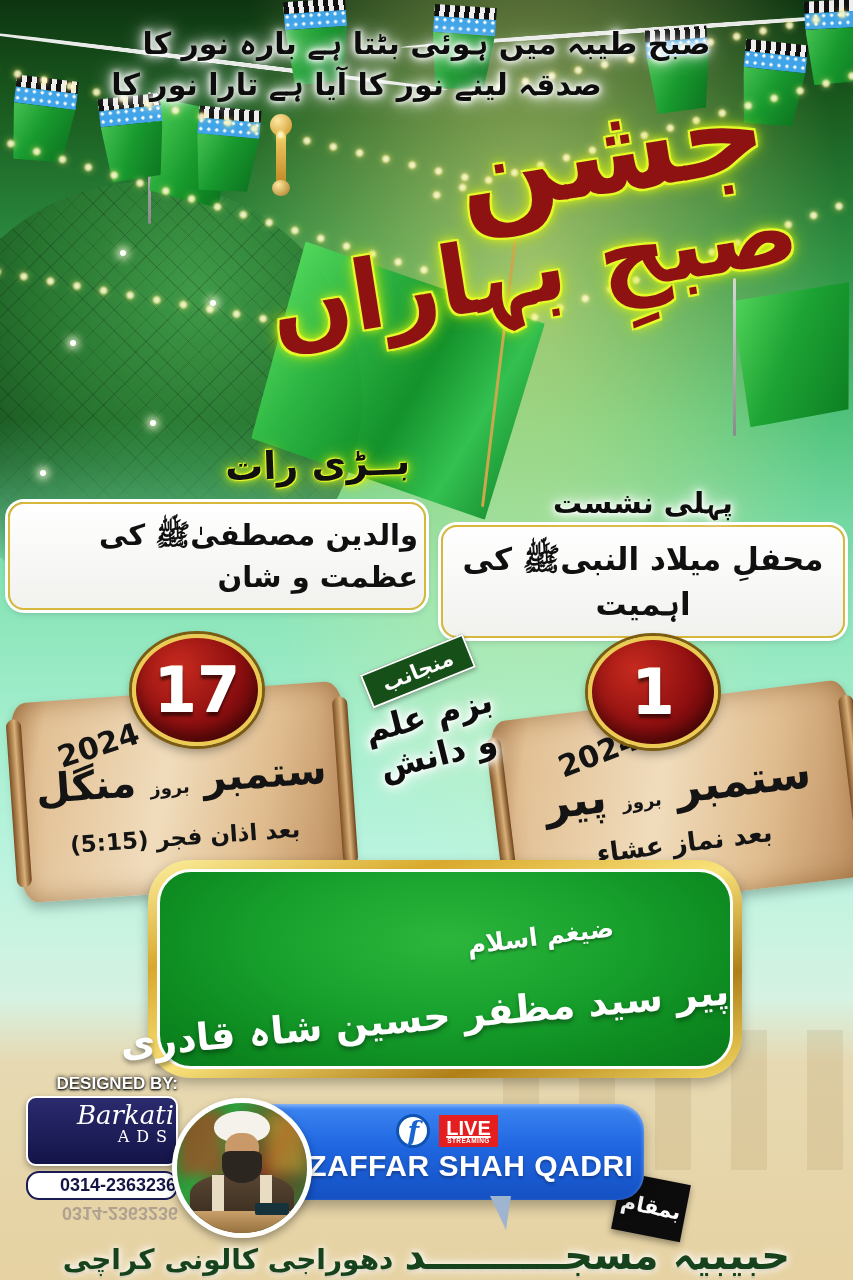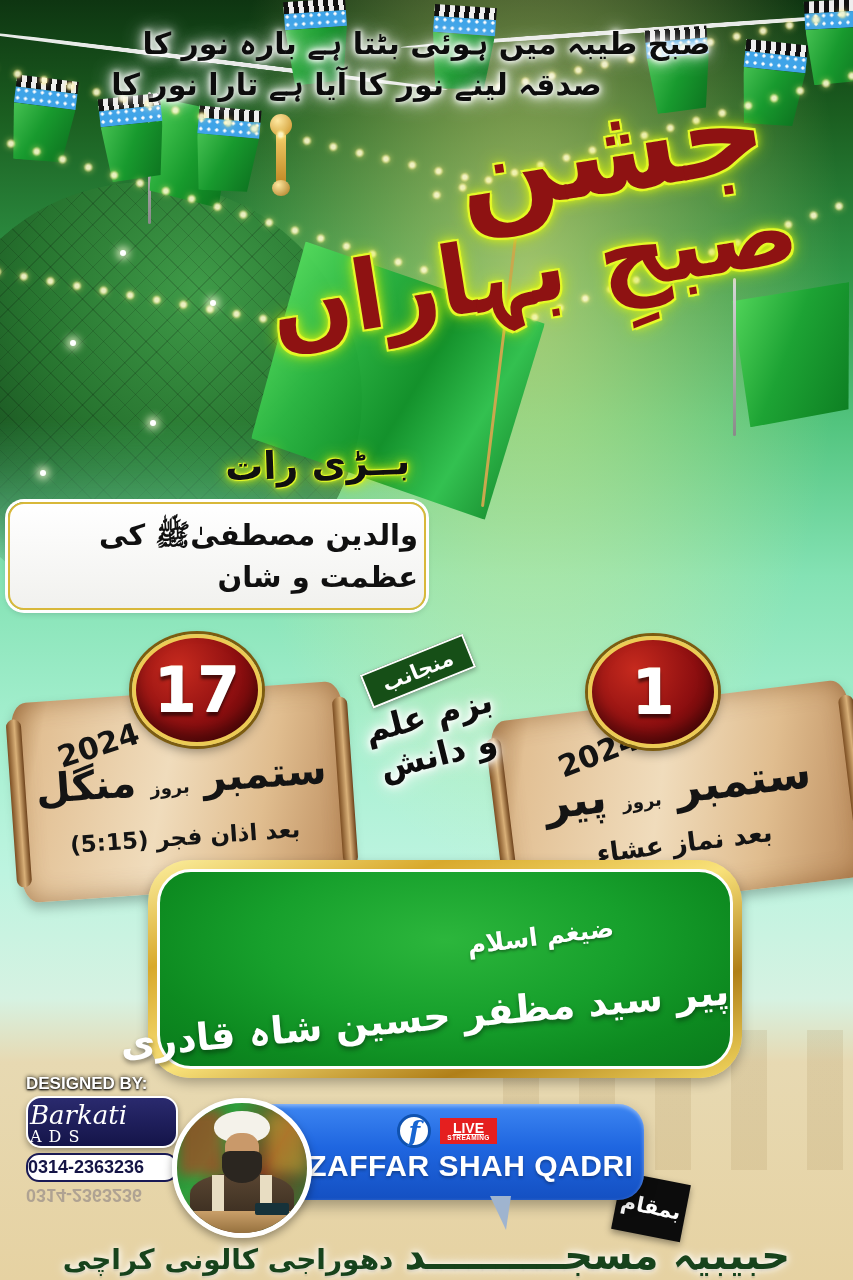--- a/index.html
+++ b/index.html
@@ -108,25 +108,25 @@
     box-shadow:0 5px 12px rgba(0,0,0,.28);}
   .banner-inner{position:relative;width:100%;height:100%;border-radius:34px;border:3px solid #fefefe;box-sizing:border-box;
     background:radial-gradient(ellipse at 50% 35%,#2cb63c 0%,#17a02c 45%,#0d8a20 75%,#0a7a1c 100%);}
   .speech-label{position:absolute;top:10px;left:50%;transform:translateX(-54%);background:#101010;color:#fff;
     padding:5px 30px;border-radius:22px;font-size:22px;font-weight:bold;direction:rtl;white-space:nowrap;}
   .speech-pre{position:absolute;top:50px;right:116px;color:#fff;font-size:25px;font-weight:bold;direction:rtl;
     transform:rotate(-7deg);text-shadow:0 2px 3px rgba(0,0,0,.35);white-space:nowrap;}
   .speech-name{position:absolute;bottom:28px;left:0;right:0;text-align:center;color:#fff;font-size:38px;font-weight:bold;
     direction:rtl;transform:rotate(-5deg);white-space:nowrap;text-shadow:0 3px 5px rgba(0,0,0,.4);}
   
-  .designer{left:26px;top:1074px;width:152px;z-index:8;text-align:left;}
+  .designer{left:26px;top:1074px;width:152px;z-index:8;text-align:right;}
   .d-label{font-family:"Liberation Sans",sans-serif;font-size:17px;font-weight:bold;color:#fff;
     text-shadow:0 1px 2px #000,0 0 4px #000;}
-  .d-box{margin-top:2px;background:linear-gradient(#2a2a6e,#141449);border:2px solid #fff;border-radius:15px;
-    color:#fff;padding:4px 2px 0;box-shadow:0 3px 6px rgba(0,0,0,.35);}
+  .d-box{margin-top:2px;background:linear-gradient(#2a2a6e,#141449);border:2px solid #fff;border-radius:10px;
+    color:#fff;padding:4px 2px 18px;box-shadow:0 3px 6px rgba(0,0,0,.35);}
   .d-brand{font-family:"DejaVu Serif",serif;font-style:italic;font-size:26px;line-height:1;}
   .d-brand2{font-family:"DejaVu Serif",serif;font-size:16px;letter-spacing:7px;line-height:1.1;}
   .d-phone{margin-top:5px;background:#fff;border:2px solid #1a1a55;border-radius:13px;
     font-family:"Liberation Sans",sans-serif;font-size:18px;font-weight:bold;color:#141445;padding:2px 0;}
   .d-reflect{margin-top:2px;transform:scaleY(-1);opacity:.28;font-family:"Liberation Sans",sans-serif;
     font-size:18px;font-weight:bold;color:#23235a;filter:blur(.4px);}
   
   .photo{left:172px;top:1098px;width:130px;height:130px;border-radius:50%;border:5px solid #fff;overflow:hidden;z-index:10;
     background:linear-gradient(120deg,#1f7a2d 0%,#2f9e3c 30%,#7a3a20 62%,#24803a 100%);box-shadow:0 4px 9px rgba(0,0,0,.35);}
   .photo .blob1{position:absolute;left:2px;top:6px;width:44px;height:66px;background:#c23b22;opacity:.6;filter:blur(6px);}
@@ -148,21 +148,21 @@
     background:linear-gradient(180deg,#3d86f2 0%,#1f66e0 45%,#1450c2 100%);
     box-shadow:0 6px 14px rgba(0,0,0,.3),inset 0 2px 4px rgba(255,255,255,.45);}
   .bar-tail{position:absolute;left:240px;bottom:-30px;width:0;height:0;z-index:-1;
     border-left:16px solid transparent;border-right:5px solid transparent;border-top:34px solid #9fb4cf;}
   .lb-line1{display:flex;align-items:center;justify-content:center;gap:9px;margin-top:10px;}
   .fb-icon{width:34px;height:34px;border-radius:50%;background:#fff;border:3px solid #0f52b0;color:#1966d2;
     display:flex;align-items:center;justify-content:center;font-family:"DejaVu Serif",serif;font-style:italic;
     font-size:27px;font-weight:bold;box-sizing:border-box;}
   .live-badge{background:#e51f1f;color:#fff;display:flex;flex-direction:column;align-items:center;
     padding:3px 7px 2px;line-height:1;}
-  .live-badge .lv{font-family:"Liberation Sans",sans-serif;font-size:14px;font-weight:bold;text-decoration:underline;}
+  .live-badge .lv{font-family:"Liberation Sans",sans-serif;font-size:20px;font-weight:bold;text-decoration:underline;}
   .live-badge .st{font-family:"Liberation Sans",sans-serif;font-size:6.5px;font-weight:bold;letter-spacing:.4px;}
   .lb-t1,.lb-line2{font-family:"Liberation Sans",sans-serif;font-weight:bold;color:#fff;
     text-shadow:0 2px 3px rgba(0,0,0,.3);}
   .lb-t1{font-size:29px;letter-spacing:.5px;}
   .lb-line2{text-align:center;font-size:30px;margin-top:1px;letter-spacing:.5px;}
   
   .venue-badge{left:616px;top:1178px;width:70px;height:58px;background:#0c0c0c;z-index:8;
     transform:rotate(11deg);display:flex;align-items:center;justify-content:center;
     color:#fff;font-size:21px;font-weight:bold;direction:rtl;box-shadow:0 3px 7px rgba(0,0,0,.4);}
   .venue{left:0;right:0;bottom:2px;z-index:8;direction:rtl;text-align:center;white-space:nowrap;color:#17431c;
@@ -248,20 +248,24 @@
     <div class="l1">صبح طیبہ میں ہوئی بٹتا ہے بارہ نور کا</div>
     <div class="l2">صدقہ لینے نور کا آیا ہے تارا نور کا</div>
   </div>
 
   <div class="abs title urdu">
     <div class="w1">جشن</div>
     <div class="w2">صبحِ بہاراں</div>
   </div>
   <div class="abs subtitle urdu">بــڑی رات</div>
 
+  <div class="abs session sess-first urdu">
+    <div class="s-header whiteglow">پہلی نشست</div>
+    <div class="s-box">محفلِ میلاد النبیﷺ کی اہمیت</div>
+  </div>
   <div class="abs session sess-second urdu">
     <div class="s-box">والدین مصطفیٰﷺ کی عظمت و شان</div>
   </div>
 
   <div class="abs scroll sc-first">
     <div class="sc-year">2024</div>
     <div class="sc-line sc-month">
       <span>ستمبر</span>
       <span class="sc-prefix">بروز</span>
       <span>پیر</span>

